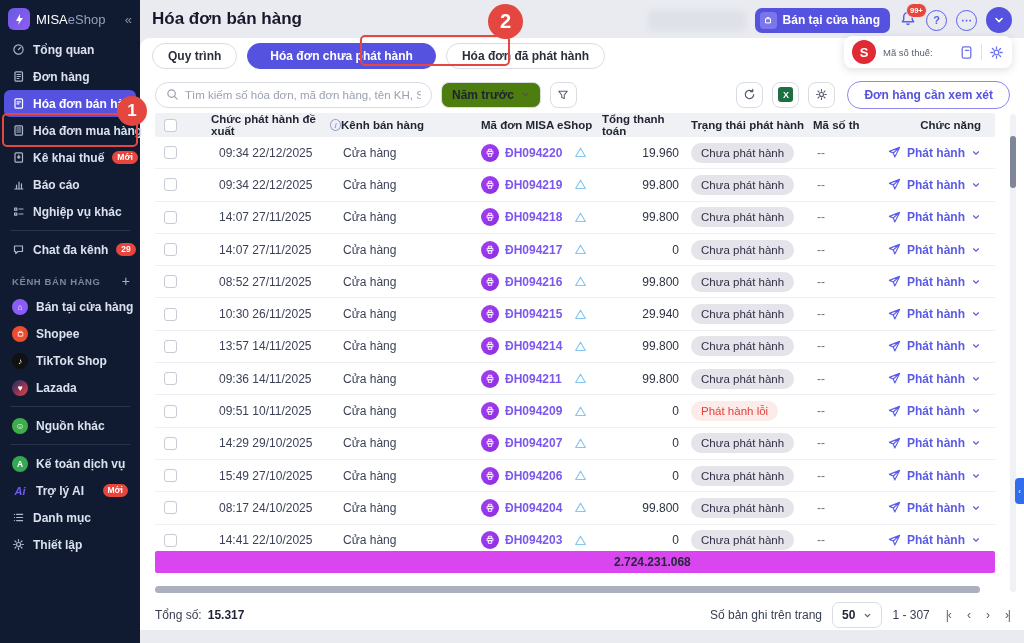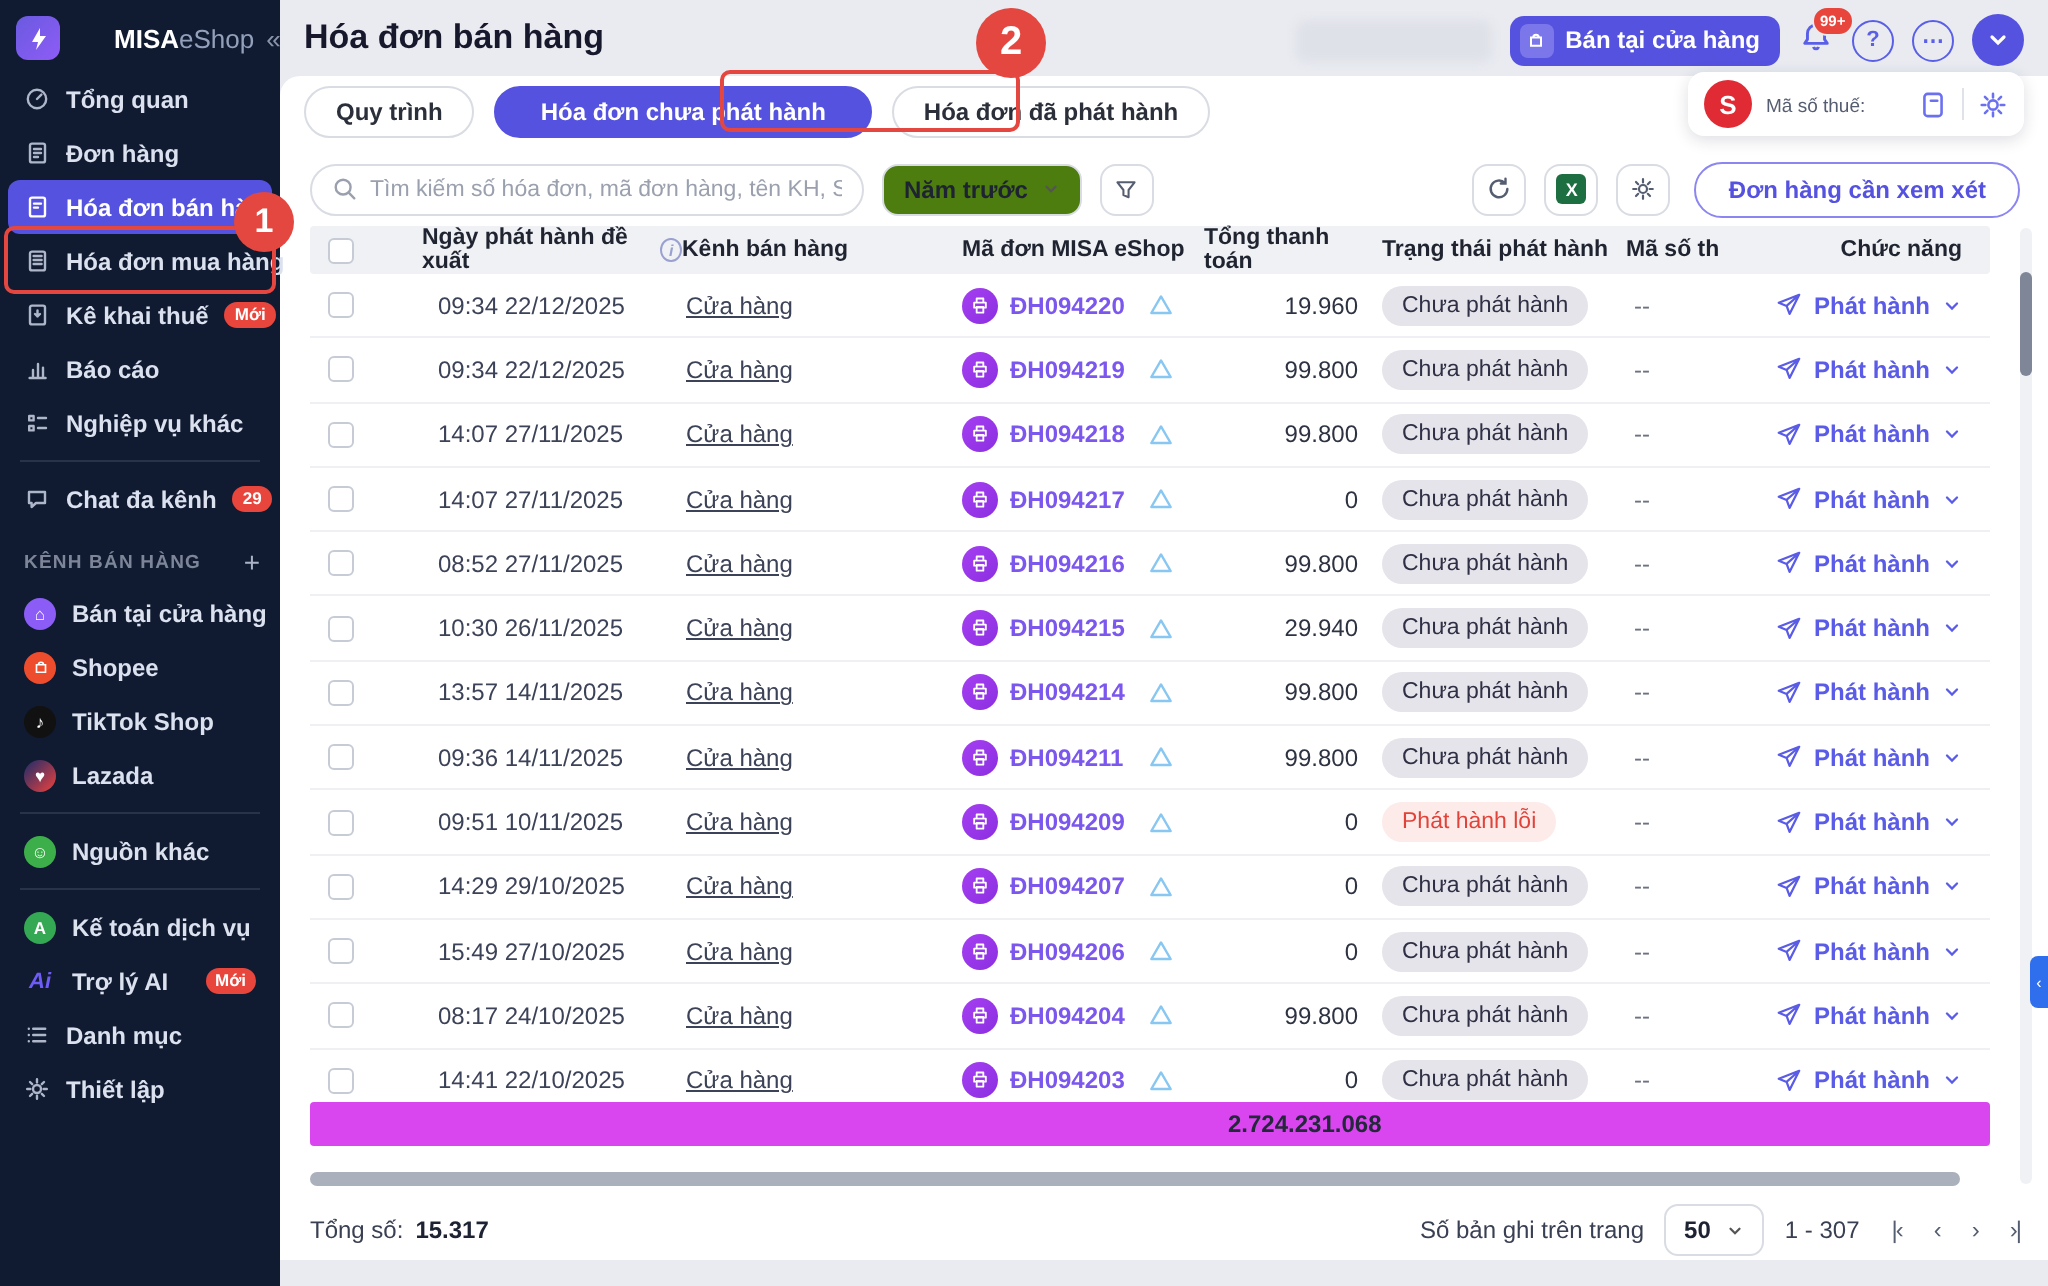--- a/index.html
+++ b/index.html
@@ -3,21 +3,21 @@
 <meta charset="utf-8">
 <style>
   * { margin:0; padding:0; box-sizing:border-box; }
   html,body { width:1024px; height:643px; overflow:hidden; }
   body { font-family:"Liberation Sans","DejaVu Sans",sans-serif; background:#e9ebf1; position:relative; font-size:12px; color:#2c3144; }
 
   
   .sidebar { position:absolute; left:0; top:0; width:140px; height:643px; background:#101b31; color:#d4dae8; z-index:5; }
   .logo-row { display:flex; align-items:center; gap:6px; padding:8px 8px 6px 8px; }
   .logo-badge { width:22px; height:22px; border-radius:6px; background:linear-gradient(135deg,#6a5ae0,#8e5cf6); display:flex; align-items:center; justify-content:center; flex:0 0 auto; }
-  .brand-bold { font-weight:bold; font-size:13px; color:#fff;margin-left:21px; }
+  .brand-bold { font-weight:normal; font-size:13px; color:#fff; }
   .brand-light { font-size:13px; color:#93a0ba; }
   .collapse { margin-left:auto; color:#8a93a8; font-size:13px; cursor:pointer; }
   .s-item { display:flex; align-items:center; gap:8px; height:27px; padding:0 8px; margin:0 4px; border-radius:6px; cursor:pointer; }
   .s-item .lbl { font-size:12px; white-space:nowrap; font-weight:600; color:#dbe1ee; }
   .s-item.active { background:#5652e0; }
   .s-item.active .lbl { color:#fff; }
   .si { flex:0 0 auto; }
   .si path, .si rect, .si circle { stroke:#aeb6ca; fill:none; stroke-width:1.2; stroke-linecap:round; stroke-linejoin:round; }
   .s-item.active .si path, .s-item.active .si rect { stroke:#fff; }
   .mini-badge { margin-left:auto; background:#e8453c; color:#fff; font-size:8.5px; font-weight:bold; border-radius:8px; padding:2px 5px; line-height:1; }
@@ -65,21 +65,21 @@
   .review-btn { margin-left:12px; height:28px; border:1.4px solid #8c86f0; color:#5652e0; background:#fff; border-radius:14px; padding:0 16px; font-size:12px; font-weight:600; cursor:pointer; font-family:inherit; }
 
   
   .table-wrap { position:absolute; left:15px; top:75px; width:840px; }
   .trow, .thead { display:grid; grid-template-columns:28px 158px 140px 118px 92px 122px 50px 1fr; align-items:center; }
   .thead { height:24px; background:#f0f1f5; font-weight:bold; font-size:11.5px; color:#1f2430; border-radius:2px; }
   .trow { height:32.3px; border-bottom:1px solid #eef0f3; font-size:12px; color:#3c4257; background:#fff; }
   .cb { width:13px; height:13px; border:1.4px solid #c6cbd6; border-radius:3px; background:#fff; margin-left:9px; cursor:pointer; }
   .c-date { padding-left:36px; }
   .th-date { padding-left:28px; display:flex; align-items:center; gap:6px; }
-  .c-chan { padding-left:2px;text-decoration:underline; }
+  .c-chan { padding-left:2px; }
   .c-code { display:flex; align-items:center; gap:6px; padding-right:12px; }
   .code-ic { width:18px; height:18px; border-radius:50%; background:linear-gradient(135deg,#a53ff2,#8b2fe0); display:flex; align-items:center; justify-content:center; flex:0 0 auto; }
   .code-link { color:#7b57ee; font-weight:600; cursor:pointer; }
   .tri { margin-left:auto; cursor:pointer; }
   .c-amt { text-align:right; padding-right:12px; color:#2e3342; }
   .th-amt { text-align:left; padding-left:3px; }
   .badge { display:inline-block; border-radius:11px; padding:4px 10px; font-size:11.5px; }
   .badge.pending { background:#e4e4ea; color:#2f2f45; }
   .badge.error { background:#fdebea; color:#e04339; }
   .c-tax { padding-left:4px; color:#6b7280; }
@@ -331,21 +331,21 @@
             </svg>
         </button>
         <button class="review-btn">Đơn hàng cần xem xét</button>
       </div>
     </div>
 
     <div class="table-wrap">
       <div class="thead">
         <span class="cb"></span>
         <span class="th-date">
-            <span>Ngày phát hành đề xuất</span>
+            <span>Chức phát hành đề xuất</span>
             <span class="info-ic">i</span>
           </span>
         <span>Kênh bán hàng</span>
         <span>Mã đơn MISA eShop</span>
         <span class="th-amt">Tổng thanh toán</span>
         <span>Trạng thái phát hành</span>
         <span>Mã số th</span>
         <span class="th-act">Chức năng</span>
       </div>
 

